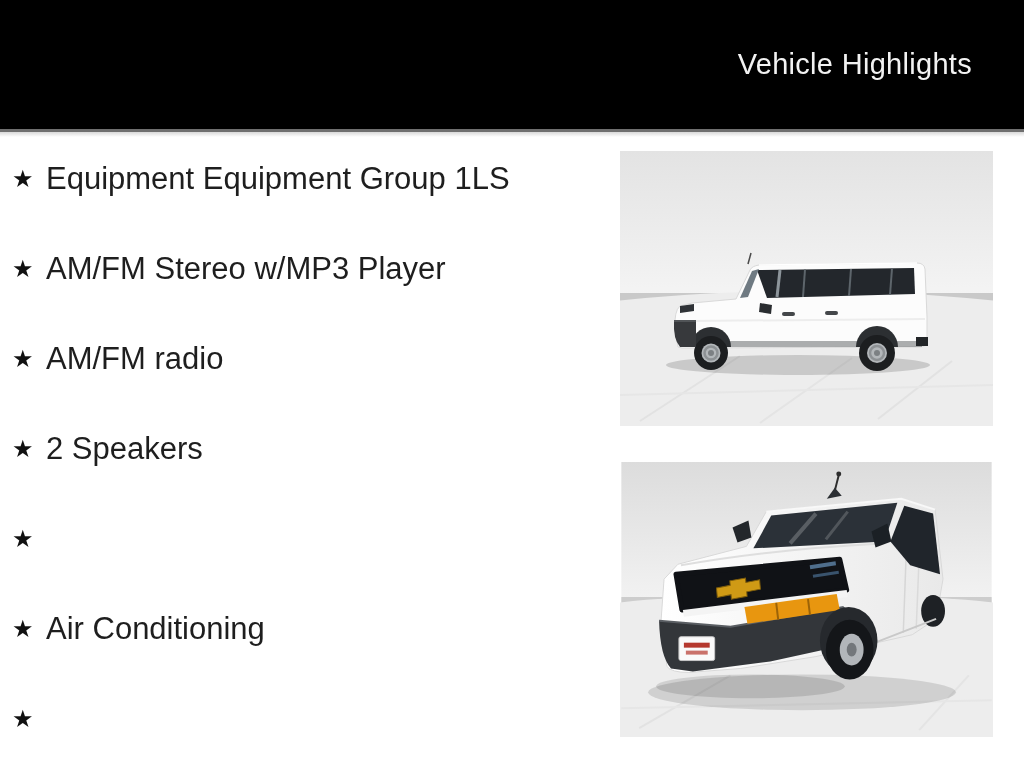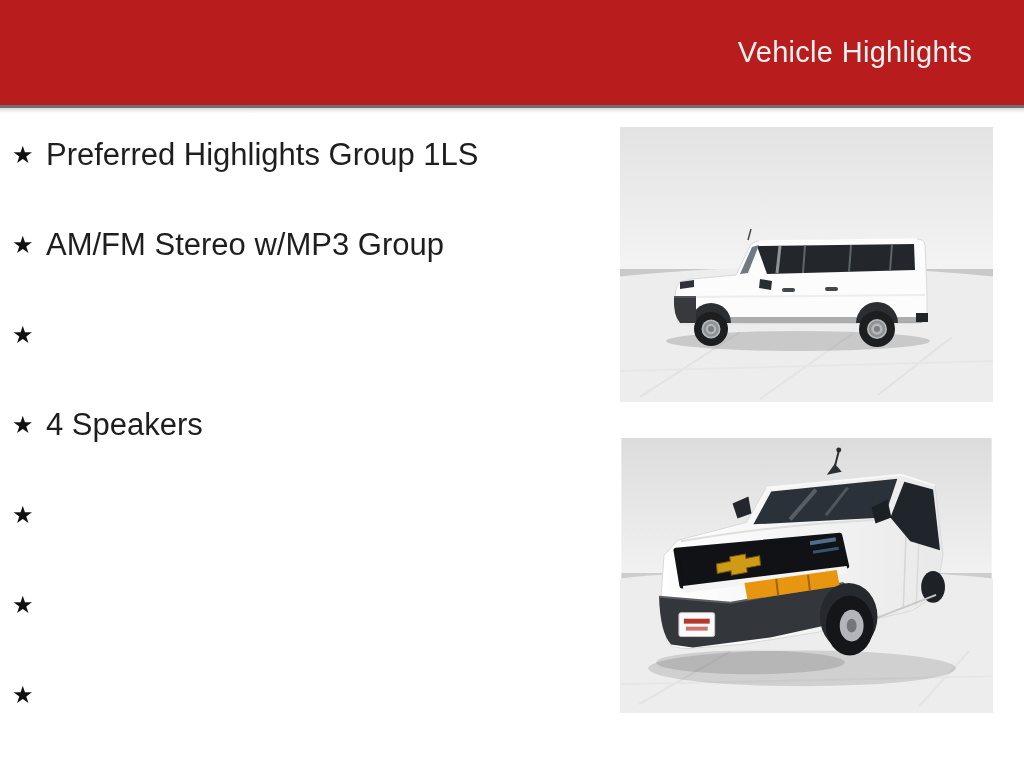--- a/index.html
+++ b/index.html
@@ -7,22 +7,22 @@
   body {
     width: 1024px; height: 768px;
     background: #ffffff;
     font-family: "Liberation Sans", sans-serif;
     overflow: hidden;
   }
   .page { width: 1024px; height: 768px; position: relative; background: #fff; }
 
   
   .header {
-    height: 108px;
-    background: #b91c1c;
+    height: 132px;
+    background: #000000;
     border-bottom: 3px solid #6f6f6f;
     display: flex;
     align-items: center;
     justify-content: flex-end;
     padding-right: 52px;
     position: relative;
   }
   .header::after {
     content: "";
     position: absolute;
@@ -92,38 +92,40 @@
 
   <header class="header">
     <h1>Vehicle Highlights</h1>
   </header>
 
   <div class="main">
 
     <ul class="highlights" id="highlights-list">
         <li>
           <span class="star">★</span>
-          <span>Preferred Highlights Group 1LS</span>
-        </li>
-        <li>
-          <span class="star">★</span>
-          <span>AM/FM Stereo w/MP3 Group</span>
-        </li>
-        <li>
-          <span class="star">★</span>
-        </li>
-        <li>
-          <span class="star">★</span>
-          <span>4 Speakers</span>
-        </li>
-        <li>
-          <span class="star">★</span>
-        </li>
-        <li>
-          <span class="star">★</span>
+          <span>Equipment Equipment Group 1LS</span>
+        </li>
+        <li>
+          <span class="star">★</span>
+          <span>AM/FM Stereo w/MP3 Player</span>
+        </li>
+        <li>
+          <span class="star">★</span>
+          <span>AM/FM radio</span>
+        </li>
+        <li>
+          <span class="star">★</span>
+          <span>2 Speakers</span>
+        </li>
+        <li>
+          <span class="star">★</span>
+        </li>
+        <li>
+          <span class="star">★</span>
+          <span>Air Conditioning</span>
         </li>
         <li>
           <span class="star">★</span>
         </li>
       </ul>
 
     <aside class="photos">
 
       <figure>
         <svg viewBox="0 0 373 275" aria-hidden="true">

